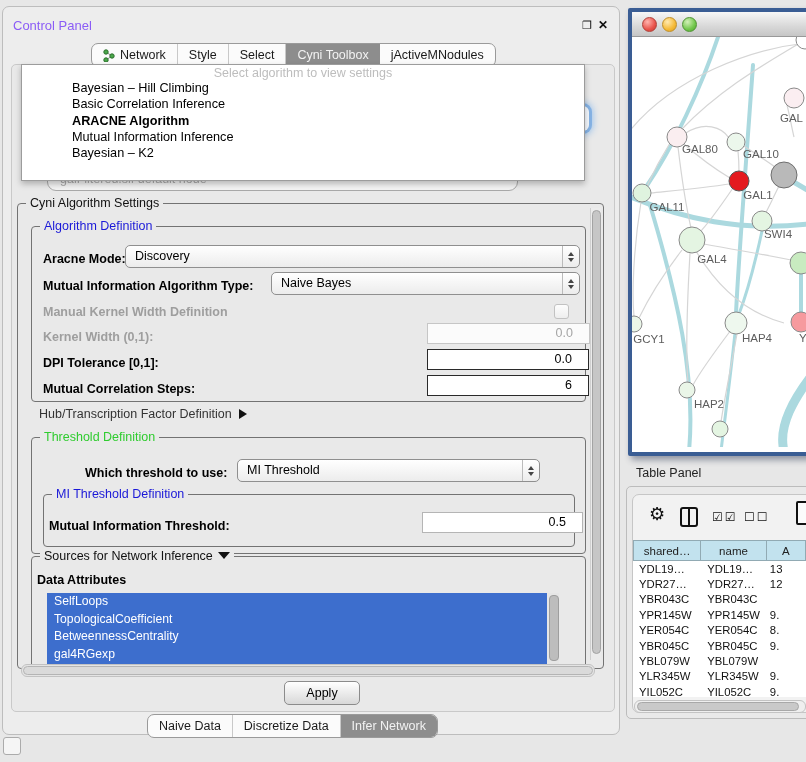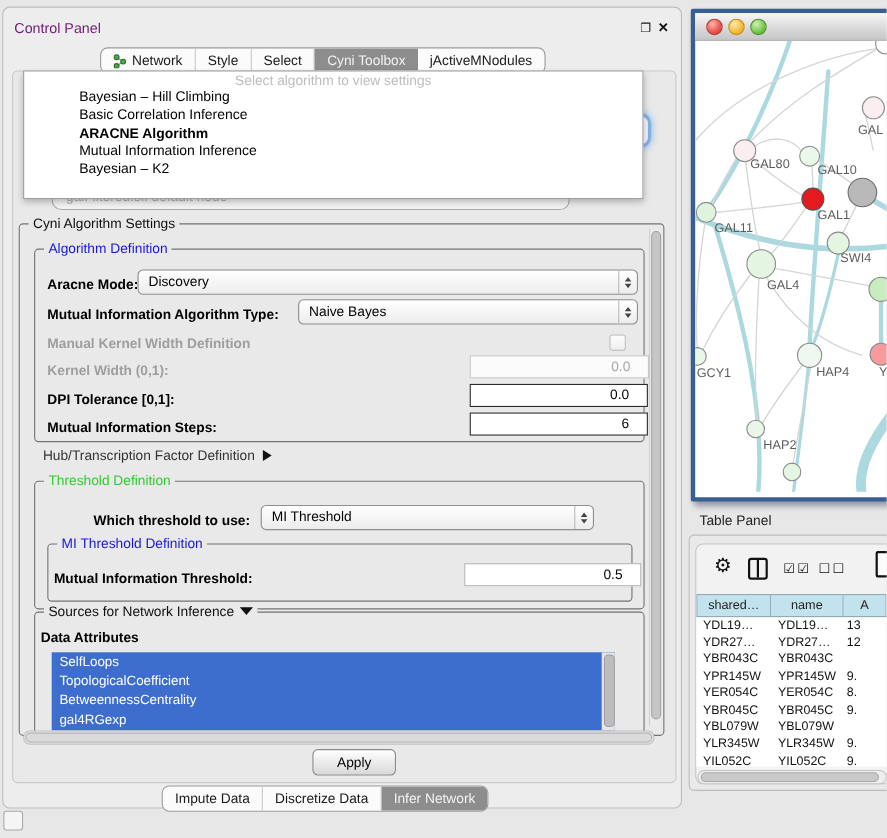--- a/index.html
+++ b/index.html
@@ -3,21 +3,21 @@
 <meta charset="utf-8">
 <style>
   html,body{margin:0;padding:0;}
   body{position:relative;width:806px;height:762px;overflow:hidden;background:#e7e7e7;
        font-family:"Liberation Sans",sans-serif;color:#111;}
   .abs{position:absolute;}
 
   
   .cp-outer{left:2px;top:6px;width:616px;height:727px;background:#ededed;
             border:1px solid #bdbdbd;border-radius:7px;}
-  .cp-title{left:10px;top:11px;font-size:13px;color:#701a75;}
+  .cp-title{left:10px;top:11px;font-size:13px;color:#8b5cf6;}
   .cp-float{left:579px;top:12px;font-size:11px;color:#111;}
   .cp-close{left:595px;top:11px;font-size:12px;font-weight:bold;color:#111;}
 
   .tabstrip{display:flex;height:22px;background:#fbfbfb;border:1px solid #9a9a9a;
             border-radius:7px;overflow:hidden;font-size:12.5px;}
   .tabstrip .tab{display:flex;align-items:center;padding:0 11px;color:#1a1a1a;
                  border-right:1px solid #c9c9c9;white-space:nowrap;}
   .tabstrip .tab:last-child{border-right:none;}
   .tabstrip .tab.sel{background:#8d8d8d;color:#f2f2f2;border-right:none;}
   .top-tabs{left:88px;top:36px;}
@@ -220,21 +220,21 @@
         <span class="up"></span>
         <span class="dn"></span>
       </span>
   </div>
   <span class="abs lbl dis" style="left:40px;top:298px;">Manual Kernel Width Definition</span>
   <div class="abs chk" style="left:551px;top:297px;"></div>
   <span class="abs lbl dis" style="left:40px;top:323px;">Kernel Width (0,1):</span>
   <div class="abs field dis" style="left:424px;top:316px;width:129px;">0.0</div>
   <span class="abs lbl" style="left:40px;top:349px;">DPI Tolerance [0,1]:</span>
   <div class="abs field dark" style="left:424px;top:342px;width:128px;">0.0</div>
-  <span class="abs lbl" style="left:40px;top:375px;">Mutual Information Steps:</span>
+  <span class="abs lbl" style="left:40px;top:375px;">Mutual Correlation Steps:</span>
   <div class="abs field dark" style="left:424px;top:368px;width:128px;">6</div>
 
   <div class="abs hub-row">
     <span>Hub/Transcription Factor Definition</span><span class="tri-right"></span>
   </div>
 
   <div class="abs grp thr-grp">
     <span class="legend green">Threshold Definition</span>
   </div>
   <span class="abs lbl" style="left:82px;top:459px;">Which threshold to use:</span>
@@ -266,21 +266,21 @@
   </div>
 
   <div class="abs hscroll">
       <div class="hthumb"></div>
     </div>
 
   <div class="abs apply">Apply</div>
 
   <div class="abs tabstrip bottom-tabs" id="bottom-tabs">
       <div class="tab">
-        <span>Impute Data</span>
+        <span>Naive Data</span>
       </div>
       <div class="tab">
         <span>Discretize Data</span>
       </div>
       <div class="tab sel">
         <span>Infer Network</span>
       </div>
     </div>
 </div>
 

